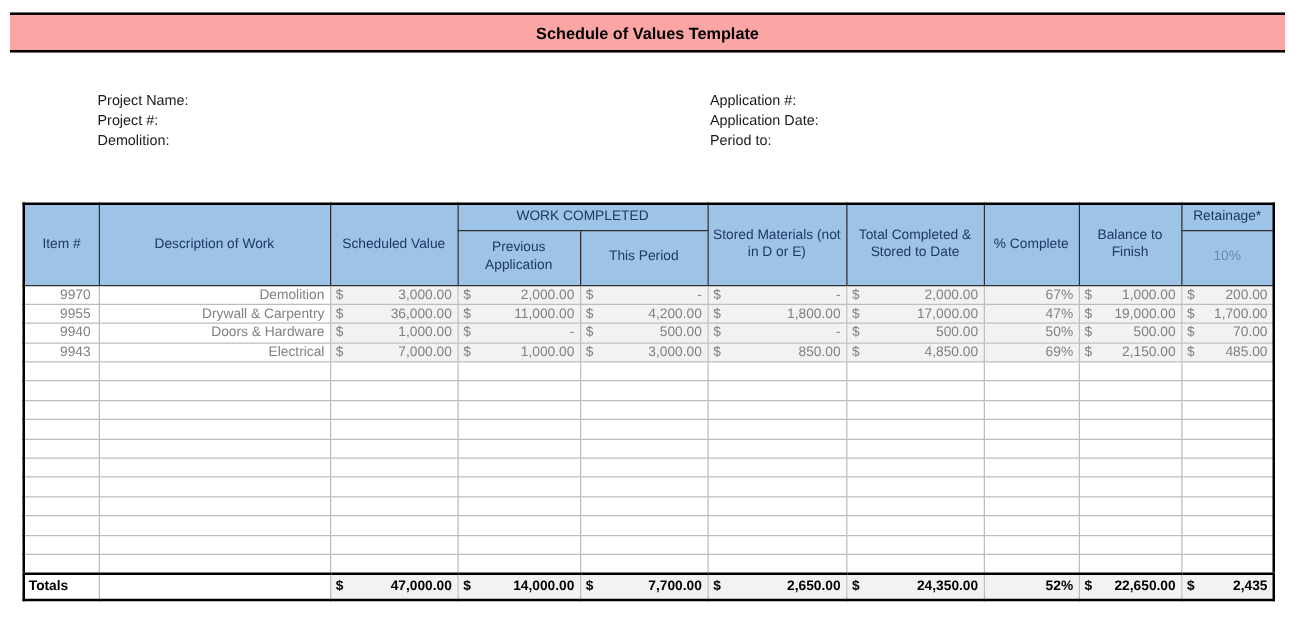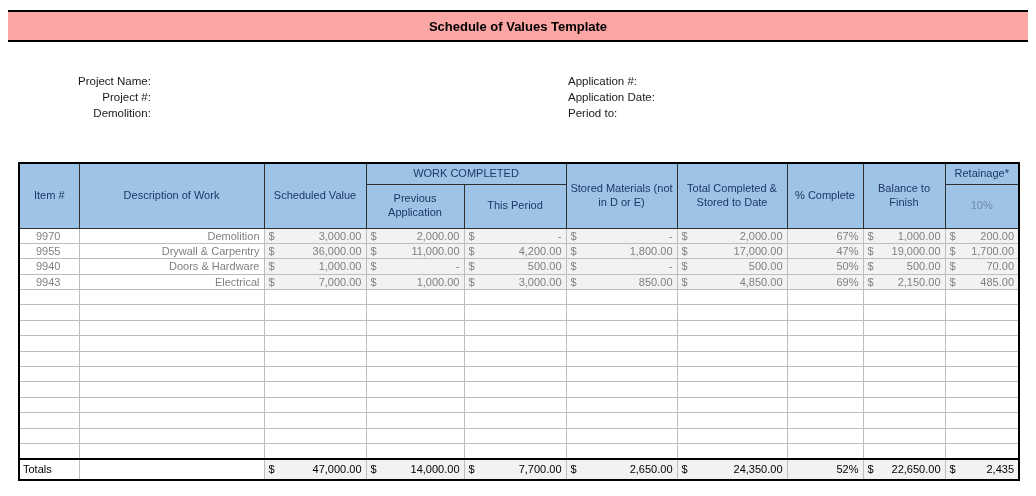--- a/index.html
+++ b/index.html
@@ -7,21 +7,21 @@
   .page {
     position:relative; width:1036px; height:496px; background:#ffffff;
     font-family:"Liberation Sans", sans-serif; overflow:hidden;
   }
   .title-bar {
     position:absolute; left:8px; top:10px; width:1020px; height:32px;
     background:#fca5a5; border-top:2px solid #000; border-bottom:2px solid #000;
     display:flex; align-items:center; justify-content:center;
   }
   .title-text { font-size:13px; font-weight:bold; color:#000; }
-  .fields-left  { position:absolute; left:78px;  top:73px;text-align:right; }
+  .fields-left  { position:absolute; left:78px;  top:73px; }
   .fields-right { position:absolute; left:568px; top:73px; }
   .field-label  { font-size:11.5px; color:#1a1a1a; height:16px; line-height:16px; }
 
   table.sov {
     position:absolute; left:18px; top:162px; width:1000px;
     border-collapse:collapse; table-layout:fixed;
     border:2px solid #000;
   }
   thead th {
     background:#9dc3e6; color:#1f3864; font-weight:normal; font-size:11px;
@@ -30,29 +30,29 @@
   }
   tr.h1 th.h-top { height:21px;text-align:center; }
   tr.h2 th { height:44px; }
   th.rate { color:#6f87ab; }
 
   tbody td, tfoot td {
     border:1px solid #bdbdbd; height:15.4px; font-size:11px; color:#808080;
     padding:0 4px; white-space:nowrap; overflow:hidden; vertical-align:middle;
     background:#ffffff;
   }
-  td.c-item  { text-align:center; padding-right:6px; }
+  td.c-item  { text-align:right; padding-right:6px; }
   td.c-desc  { text-align:right;padding-left:16px; }
   td.c-money { text-align:right; }
   td.c-money .cur { float:left; }
   td.c-pct   { text-align:right; }
   td.fill    { background:#f2f2f2; }
 
   tfoot tr.totals-row td {
-    border-top:2px solid #000; color:#000; font-weight:normal; height:21px;
+    border-top:2px solid #000; color:#000; font-weight:bold; height:21px;
   }
   tfoot tr.totals-row td.t-label { text-align:left; padding-left:3px; }
 </style>
 </head>
 <body>
 
 <div class="page">
 
   <div class="title-bar">
     <div class="title-text">Schedule of Values Template</div>

